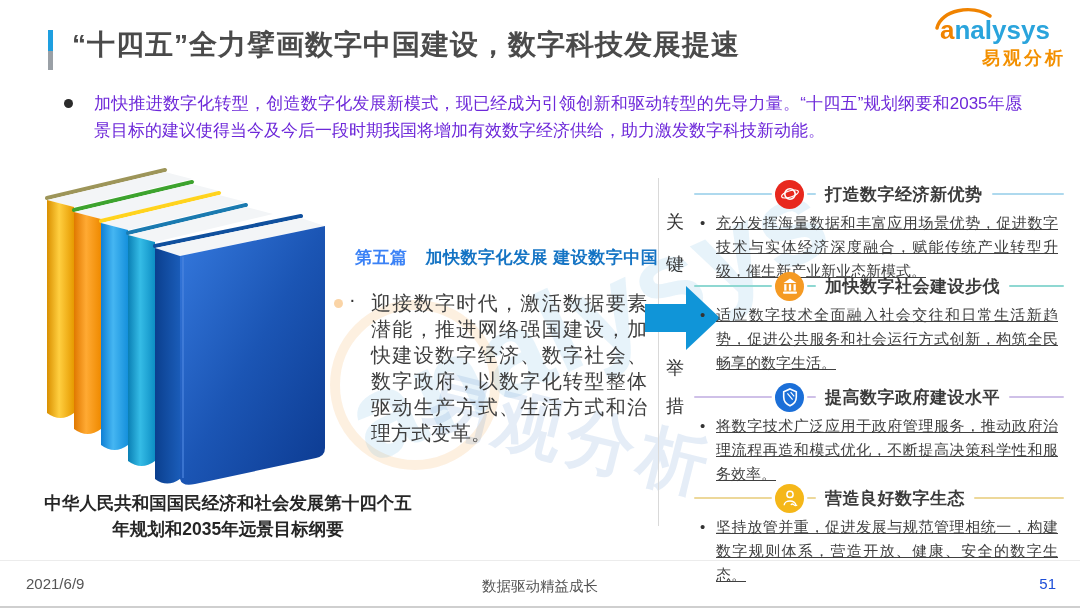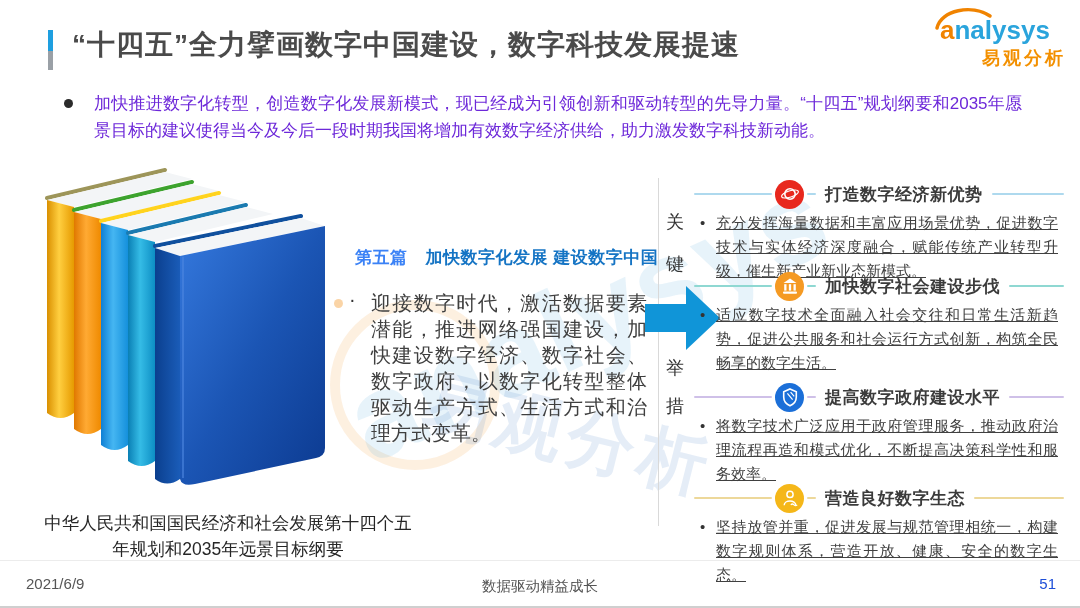--- a/index.html
+++ b/index.html
@@ -31,22 +31,22 @@
   .swoosh { position:absolute; left:-8px; top:-10px; }
   .logo-cn { font-size:18px; font-weight:bold; color:#f39000; letter-spacing:3px; text-align:right; margin-top:2px; }
 
   
   .intro-dot { position:absolute; left:64px; top:99px; width:9px; height:9px; border-radius:50%; background:#2b2b2b; }
   .intro-text { position:absolute; left:94px; top:90px; width:928px; font-size:17px; line-height:27px;
                 color:#6d28d9; text-align:justify; }
 
   
   .books { position:absolute; left:25px; top:164px; }
-  .book-caption { position:absolute; left:12px; top:510px; width:432px; text-align:center;
-                  font-size:17.5px; font-weight:normal; color:#262626; line-height:26px; }
+  .book-caption { position:absolute; left:12px; top:490px; width:432px; text-align:center;
+                  font-size:17.5px; font-weight:bold; color:#262626; line-height:26px; }
 
   
   .chapter-heading { position:absolute; left:355px; top:246px; font-size:17px; font-weight:bold;
                      white-space:nowrap; letter-spacing:0.5px; }
   .chapter-heading .label { color:#3b82f6; margin-right:18px; }
   .chapter-heading .name { color:#1574c4; }
   .chapter-dot { position:absolute; left:349px; top:288px; font-size:20px; color:#333; }
   .chapter-text { position:absolute; left:371px; top:290px; width:276px; font-size:20px;
                   line-height:26px; color:#3f3f3f; text-align:justify; }
 

